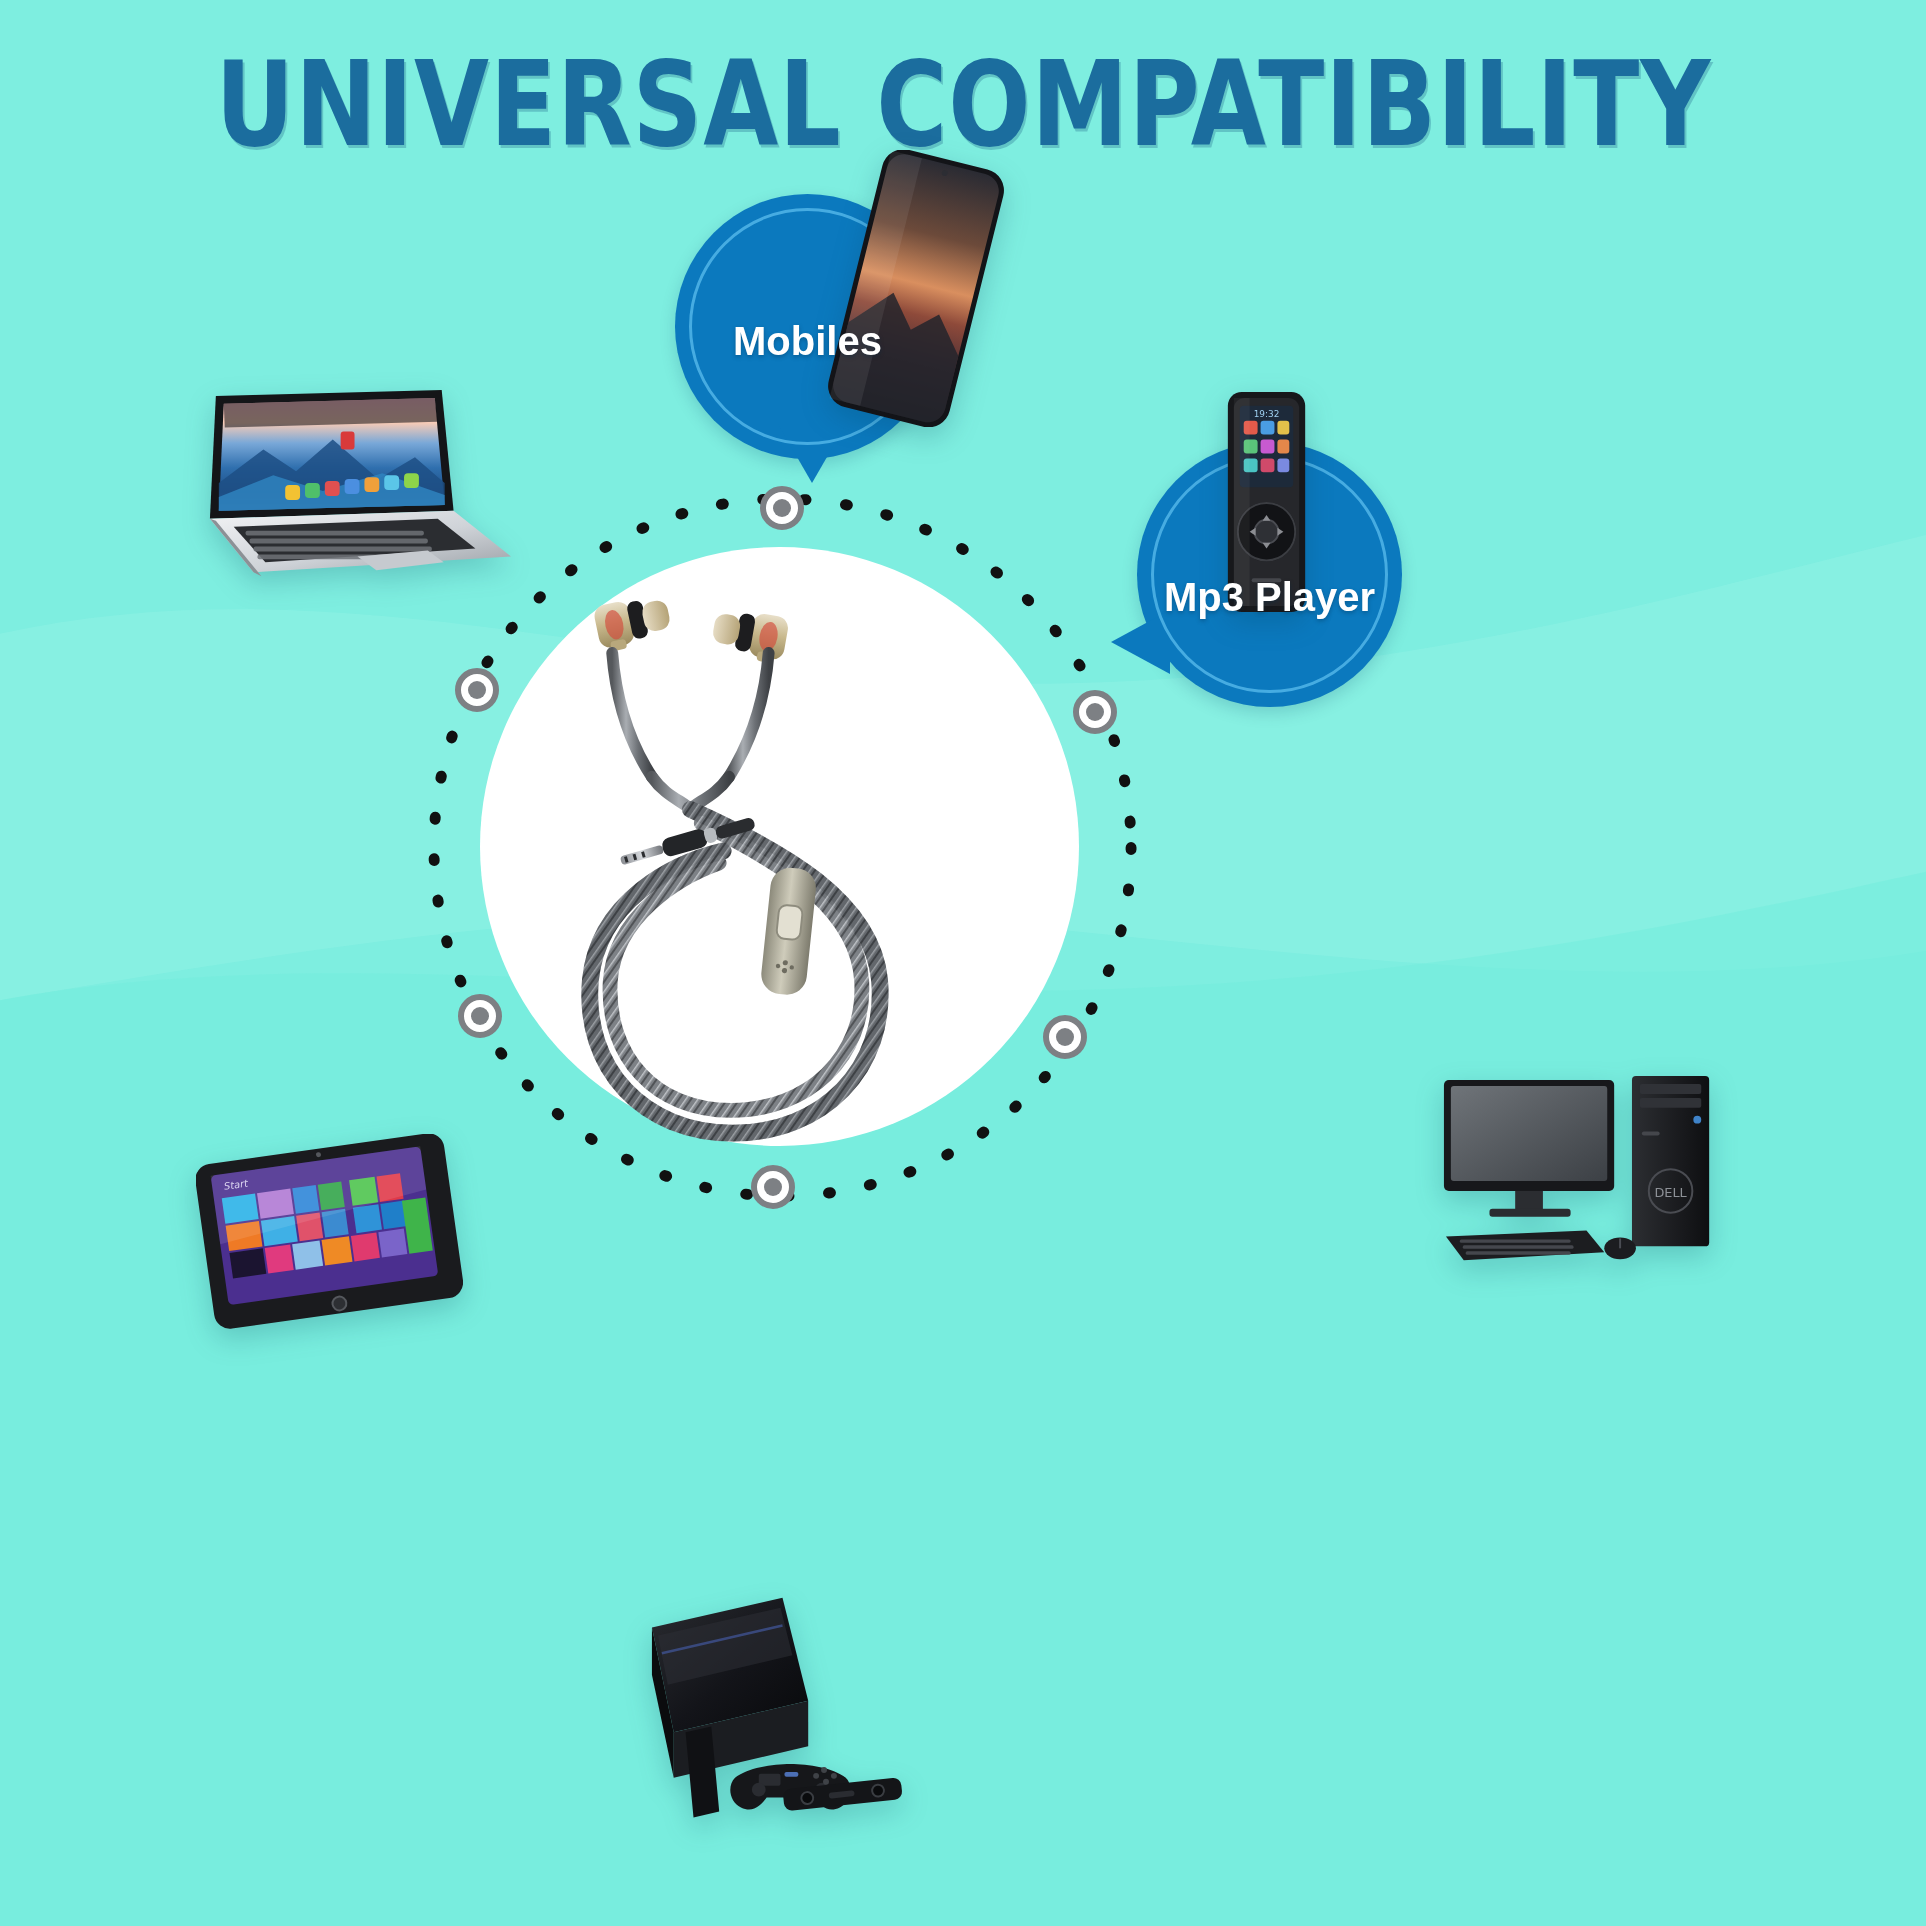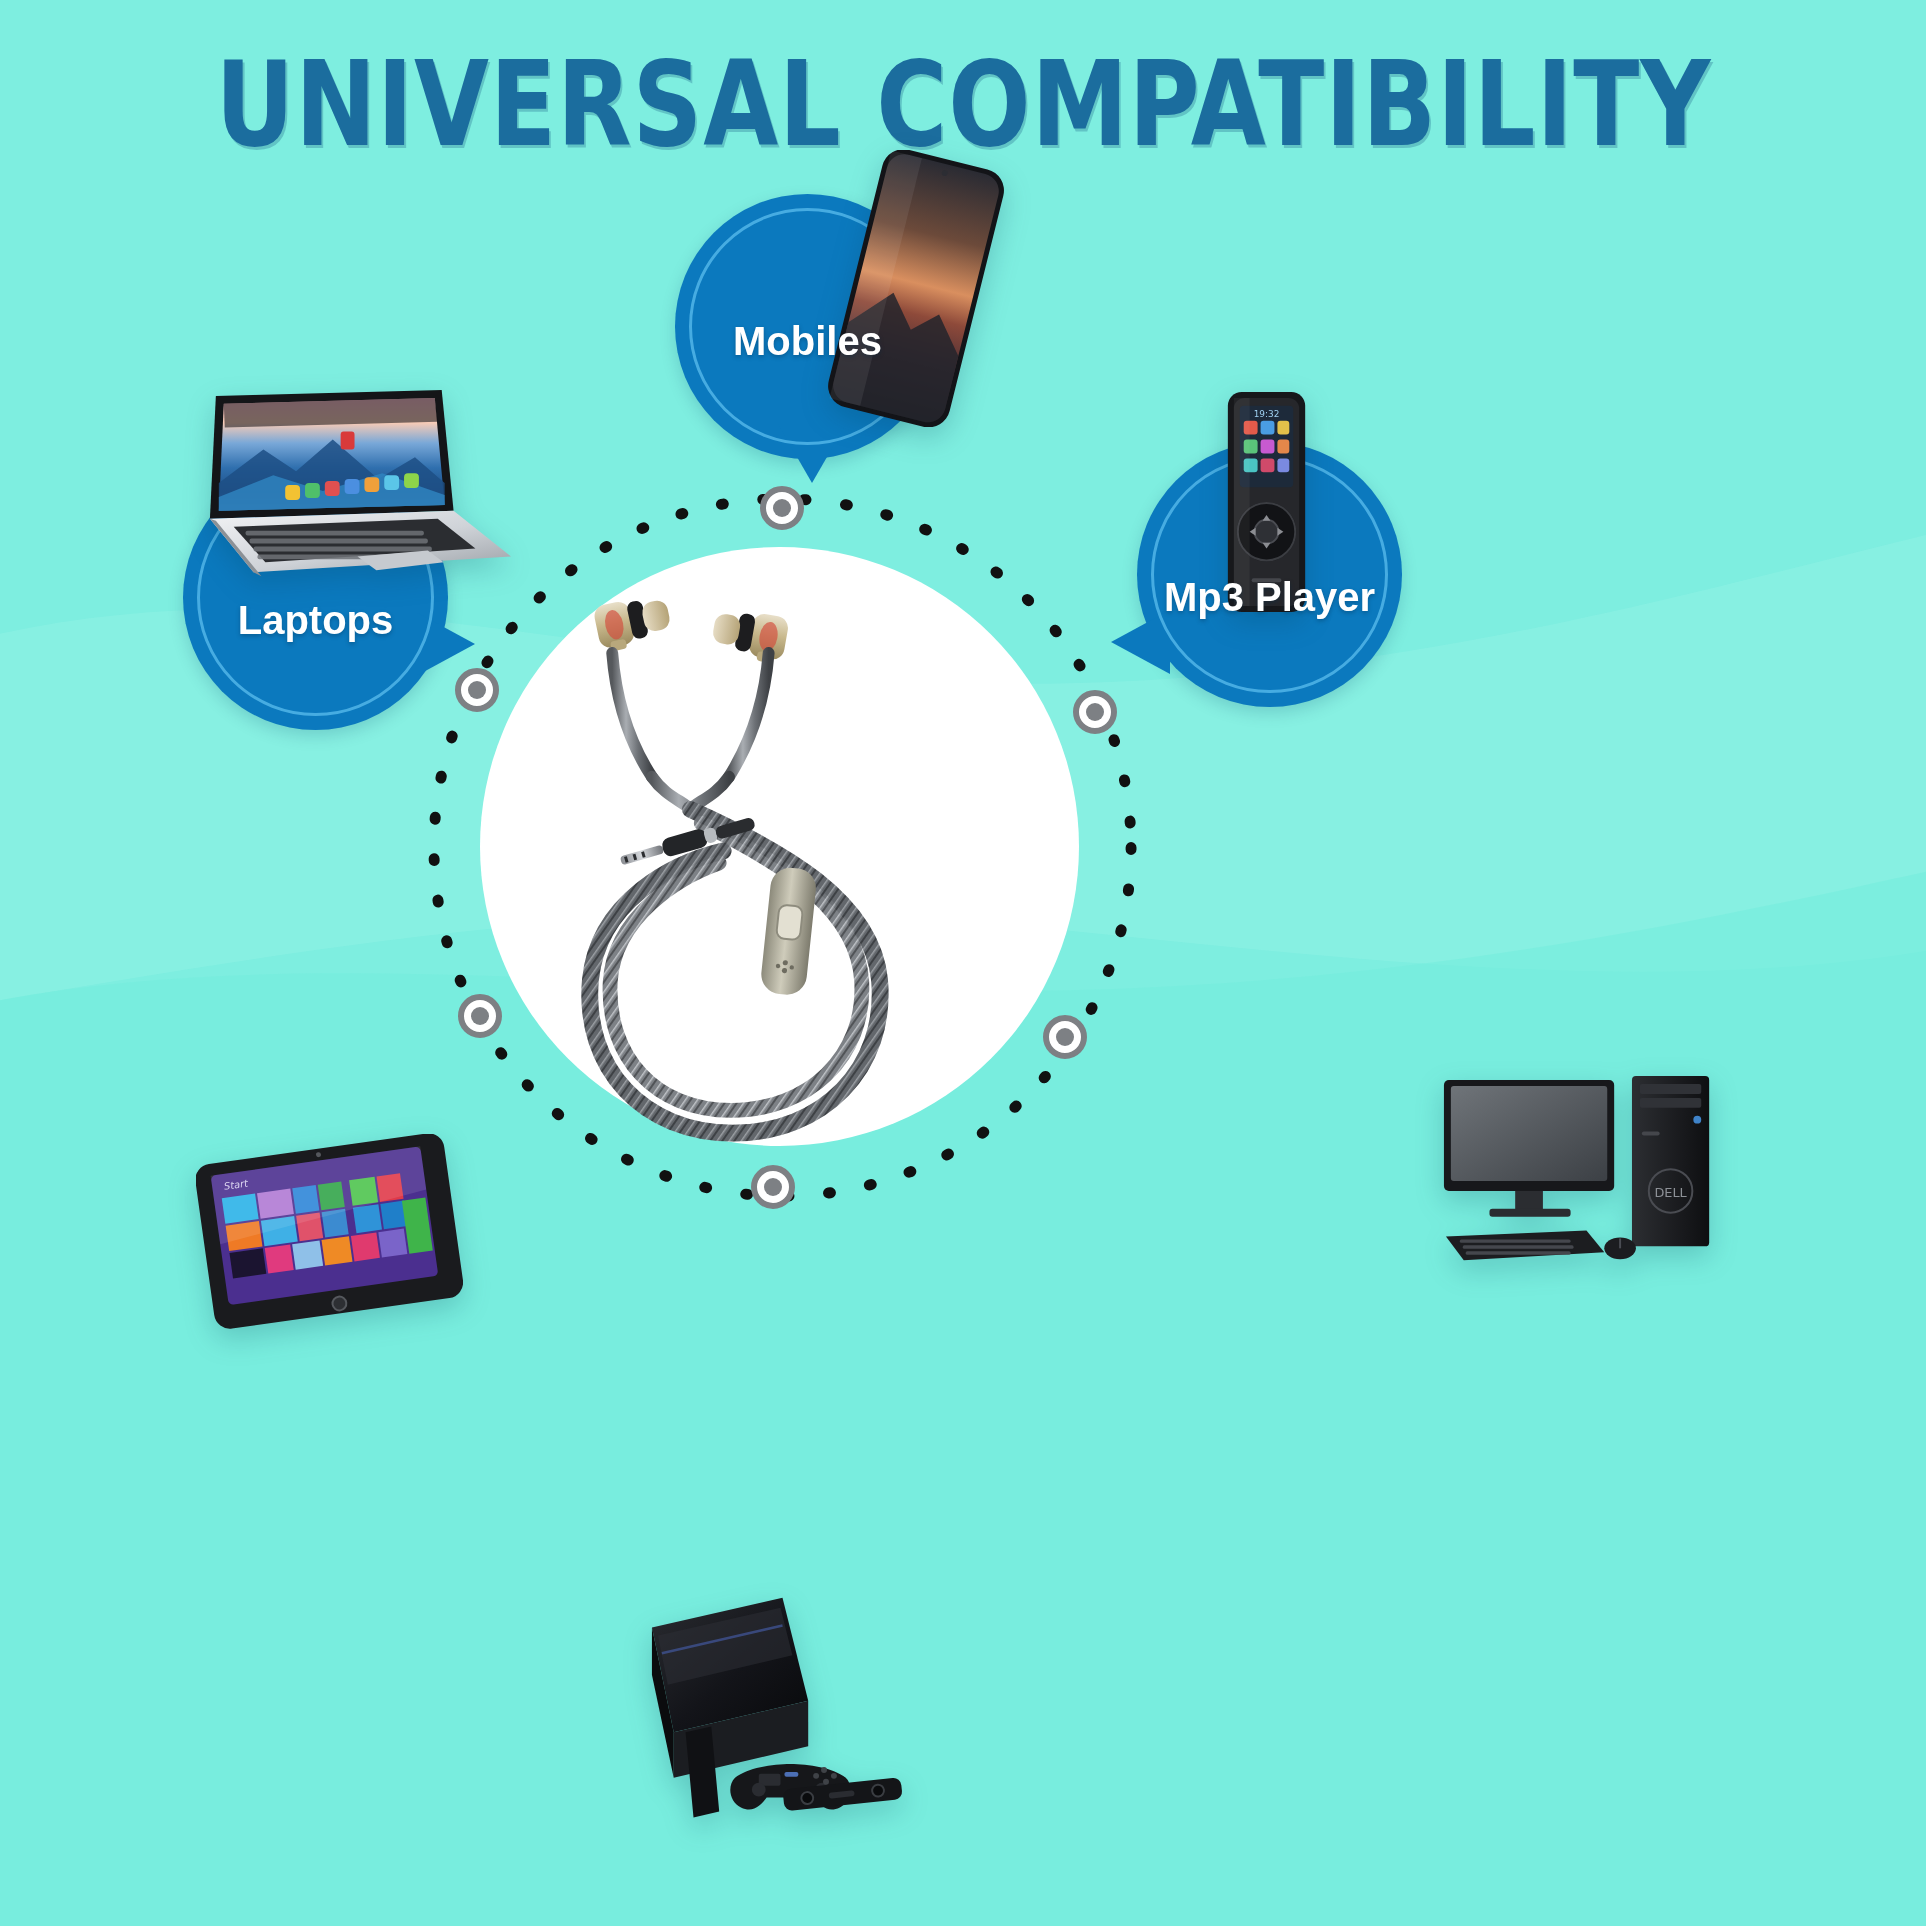--- a/index.html
+++ b/index.html
@@ -221,27 +221,20 @@
     </defs>
     <g transform="rotate(14 100 140)">
       <rect x="36" y="6" width="126" height="268" rx="22" fill="#131418"></rect>
       <rect x="41" y="11" width="116" height="258" rx="18" fill="url(#phScr)"></rect>
       <path d="M41,190 L78,150 L104,182 L128,160 L157,196 L157,251 a18,18 0 0 1 -18,18 L59,269 a18,18 0 0 1 -18,-18 Z" fill="#23242b" opacity=".85"></path>
       <circle cx="99" cy="20" r="3" fill="#2c2d33"></circle>
       <rect x="41" y="11" width="32" height="258" fill="#ffffff" opacity=".07"></rect>
     </g>
   </svg>
 
-  <div class="bubble-wrap" id="bubble-laptops">
-    <div class="tail" style="left:233px;top:147px;border-top:32px solid transparent;border-bottom:32px solid transparent;border-left:59px solid #0B79BE;"></div>
-    <div class="bubble">
-      <div class="ring"></div>
-      <div class="bubble-label" style="margin-bottom:87px;">Laptops</div>
-    </div>
-  </div>
 
   <svg class="abs shadow-soft" style="left:194px;top:388px;width:327px;height:208px;" viewBox="0 0 330 210">
     <defs>
       <linearGradient id="lapScr" x1="0" y1="0" x2="0" y2="1">
         <stop offset="0%" stop-color="#f6b9c6"></stop>
           <stop offset="22%" stop-color="#f7cbb6"></stop>
         <stop offset="40%" stop-color="#79a8d8"></stop>
           <stop offset="62%" stop-color="#2f6fae"></stop>
         <stop offset="84%" stop-color="#1f4f86"></stop>
           <stop offset="100%" stop-color="#57b6e2"></stop>

